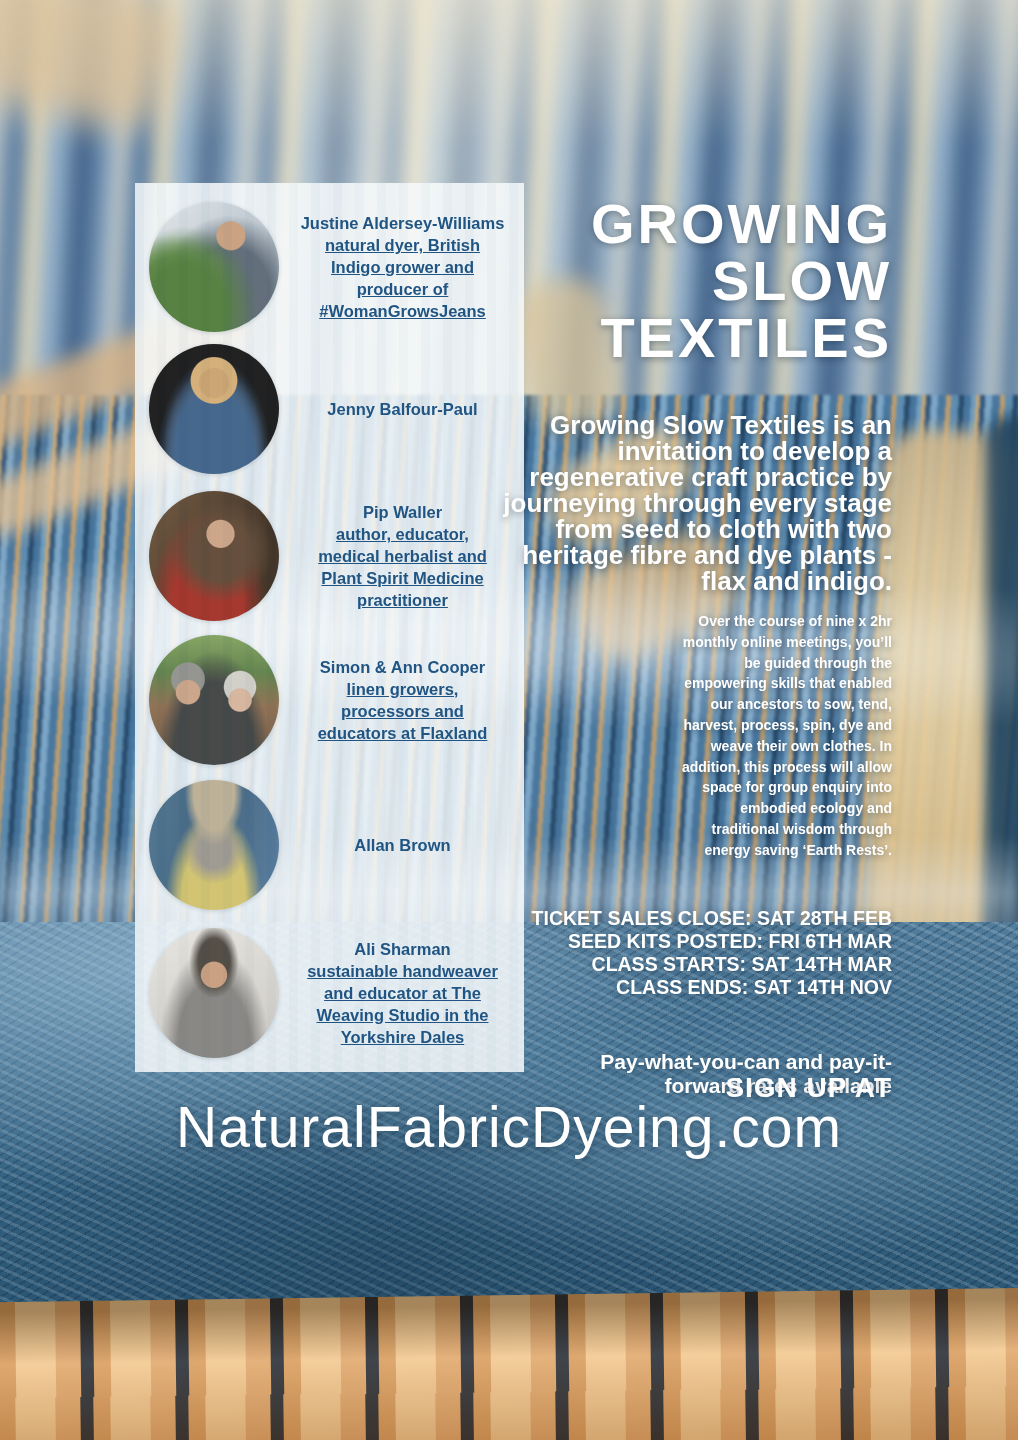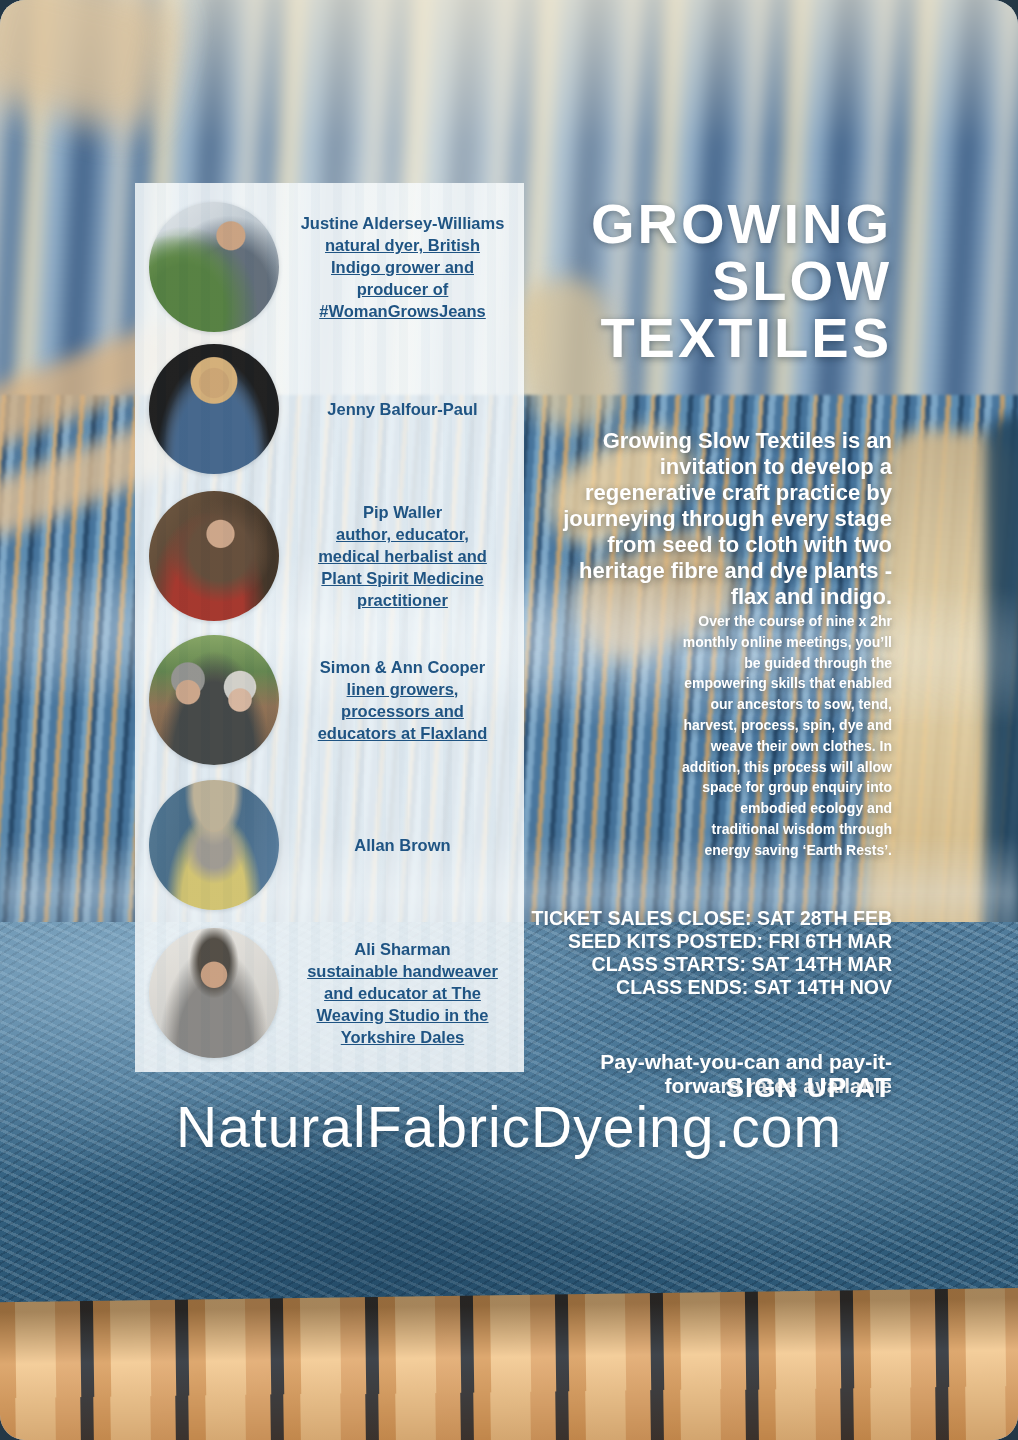--- a/index.html
+++ b/index.html
@@ -4,21 +4,20 @@
 <style>
   :root{
     --navy:#1f5483;
     --white:#ffffff;
   }
   html,body{margin:0;padding:0;background:#233746;}
   .poster{
     position:relative;width:1018px;height:1440px;overflow:hidden;
     font-family:"Liberation Sans","DejaVu Sans",sans-serif;
     background:#b9c7d4;
-    border-radius:25px;
   }
   
   .bg-top{
     position:absolute;left:-20px;top:-20px;width:1060px;height:470px;
     background:
       linear-gradient(180deg, rgba(240,231,208,0.65), rgba(240,231,208,0) 35%),
       linear-gradient(100deg, rgba(255,250,235,0) 18%, rgba(255,250,235,0.5) 42%, rgba(255,250,235,0) 68%),
       repeating-linear-gradient(93deg,
         #7d9cbb 0 18px, #d3d5cd 18px 31px, #5d7fa3 31px 57px,
         #e7dcba 57px 74px, #8fadc8 74px 99px, #47688e 99px 126px);
@@ -123,21 +122,21 @@
   .photo-ali{background:
     radial-gradient(circle at 50% 36%, #c79b7b 0 12%, rgba(0,0,0,0) 13%),
     radial-gradient(ellipse at 50% 26%, #4a443c 0 17%, rgba(0,0,0,0) 27%),
     radial-gradient(ellipse at 50% 94%, #83817e 0 40%, rgba(0,0,0,0) 60%),
     linear-gradient(160deg,#e5e3de,#c9c6c0);}
   
   .rt{position:absolute;right:126px;text-align:right;color:var(--white);font-weight:bold;
       text-shadow:0 2px 7px rgba(12,30,48,0.4);}
   .title{top:195px;font-size:56px;line-height:57px;letter-spacing:3px;}
   .title span{display:block;}
-  .intro{top:428px;font-size:22px;line-height:26px;white-space:pre-line;text-align:right;}
+  .intro{top:412px;font-size:26px;line-height:26px;white-space:pre-line;text-align:right;}
   .details{top:611px;font-size:14px;line-height:20.8px;white-space:pre-line;}
   .schedule{top:907px;font-size:19.5px;line-height:23px;}
   .pricing{top:1050px;font-size:21px;line-height:24px;white-space:pre-line;}
   .signup{top:1073px;font-size:28px;line-height:30px;letter-spacing:1px;}
   .website{position:absolute;left:0;top:1094px;width:1018px;text-align:center;
       color:var(--white);font-weight:normal;font-size:57px;line-height:66px;letter-spacing:1px;
       text-shadow:0 2px 8px rgba(12,30,48,0.45);cursor:pointer;}
 </style>
 </head>
 <body>

